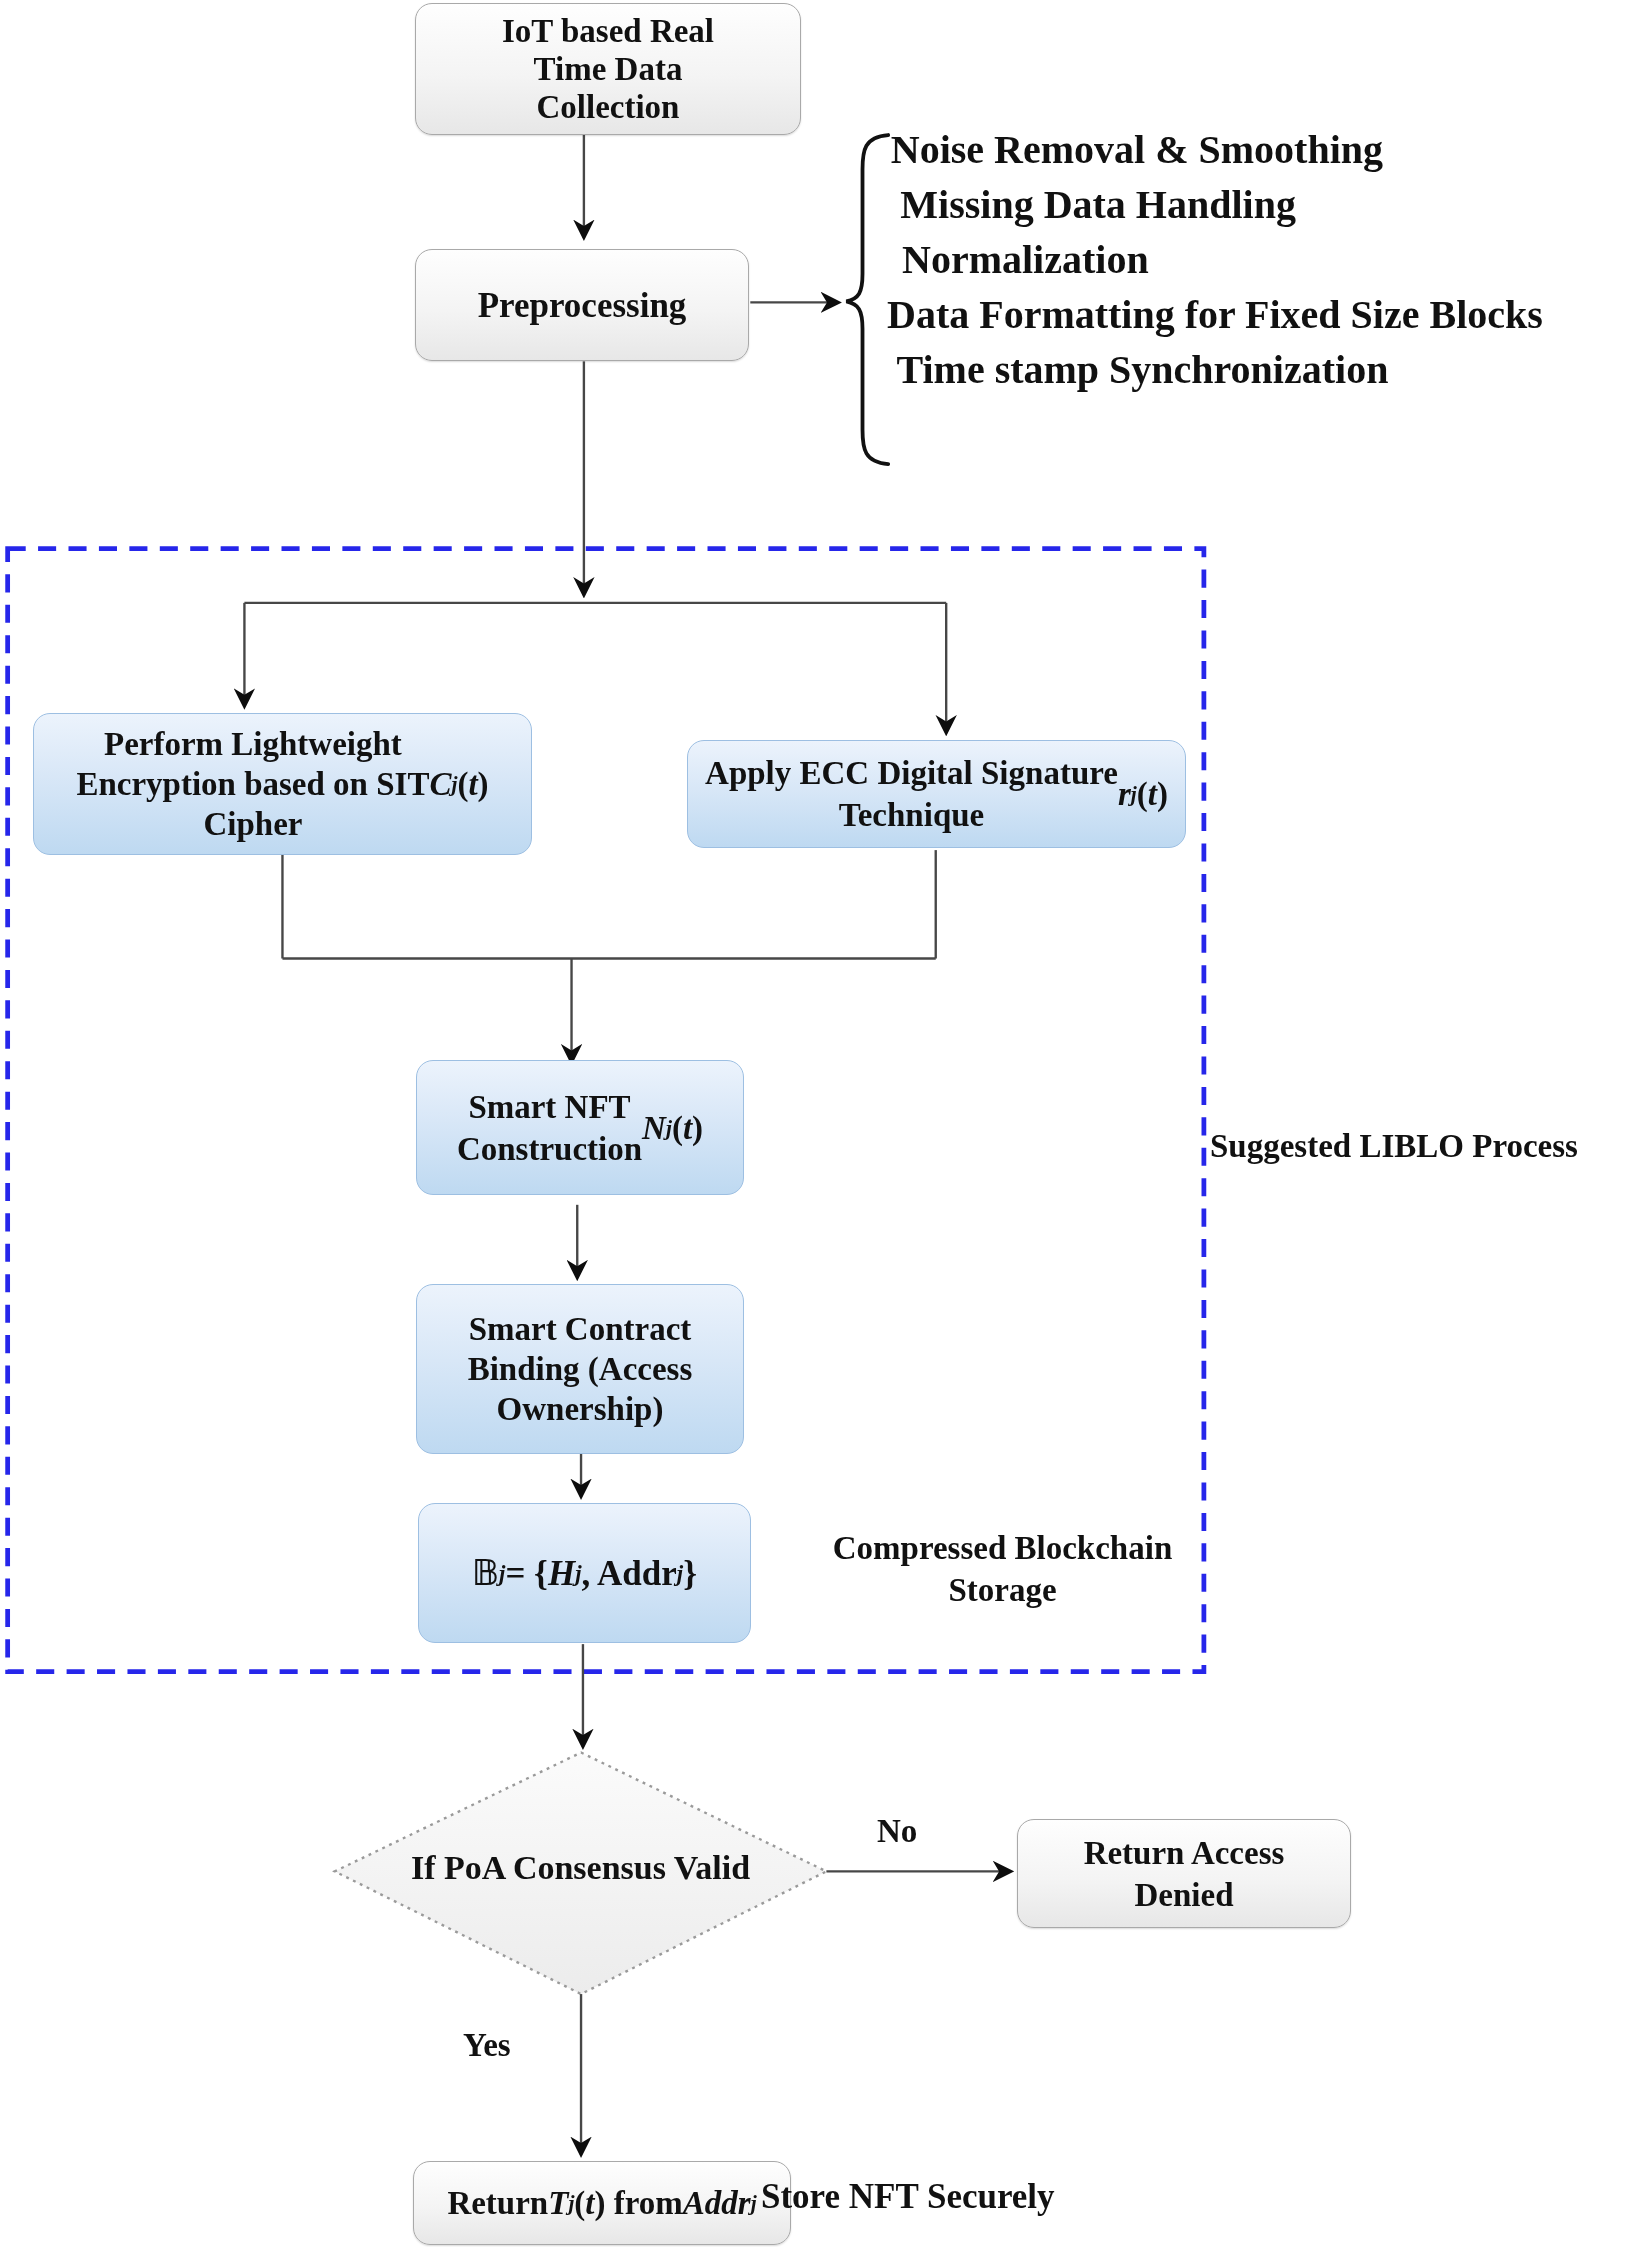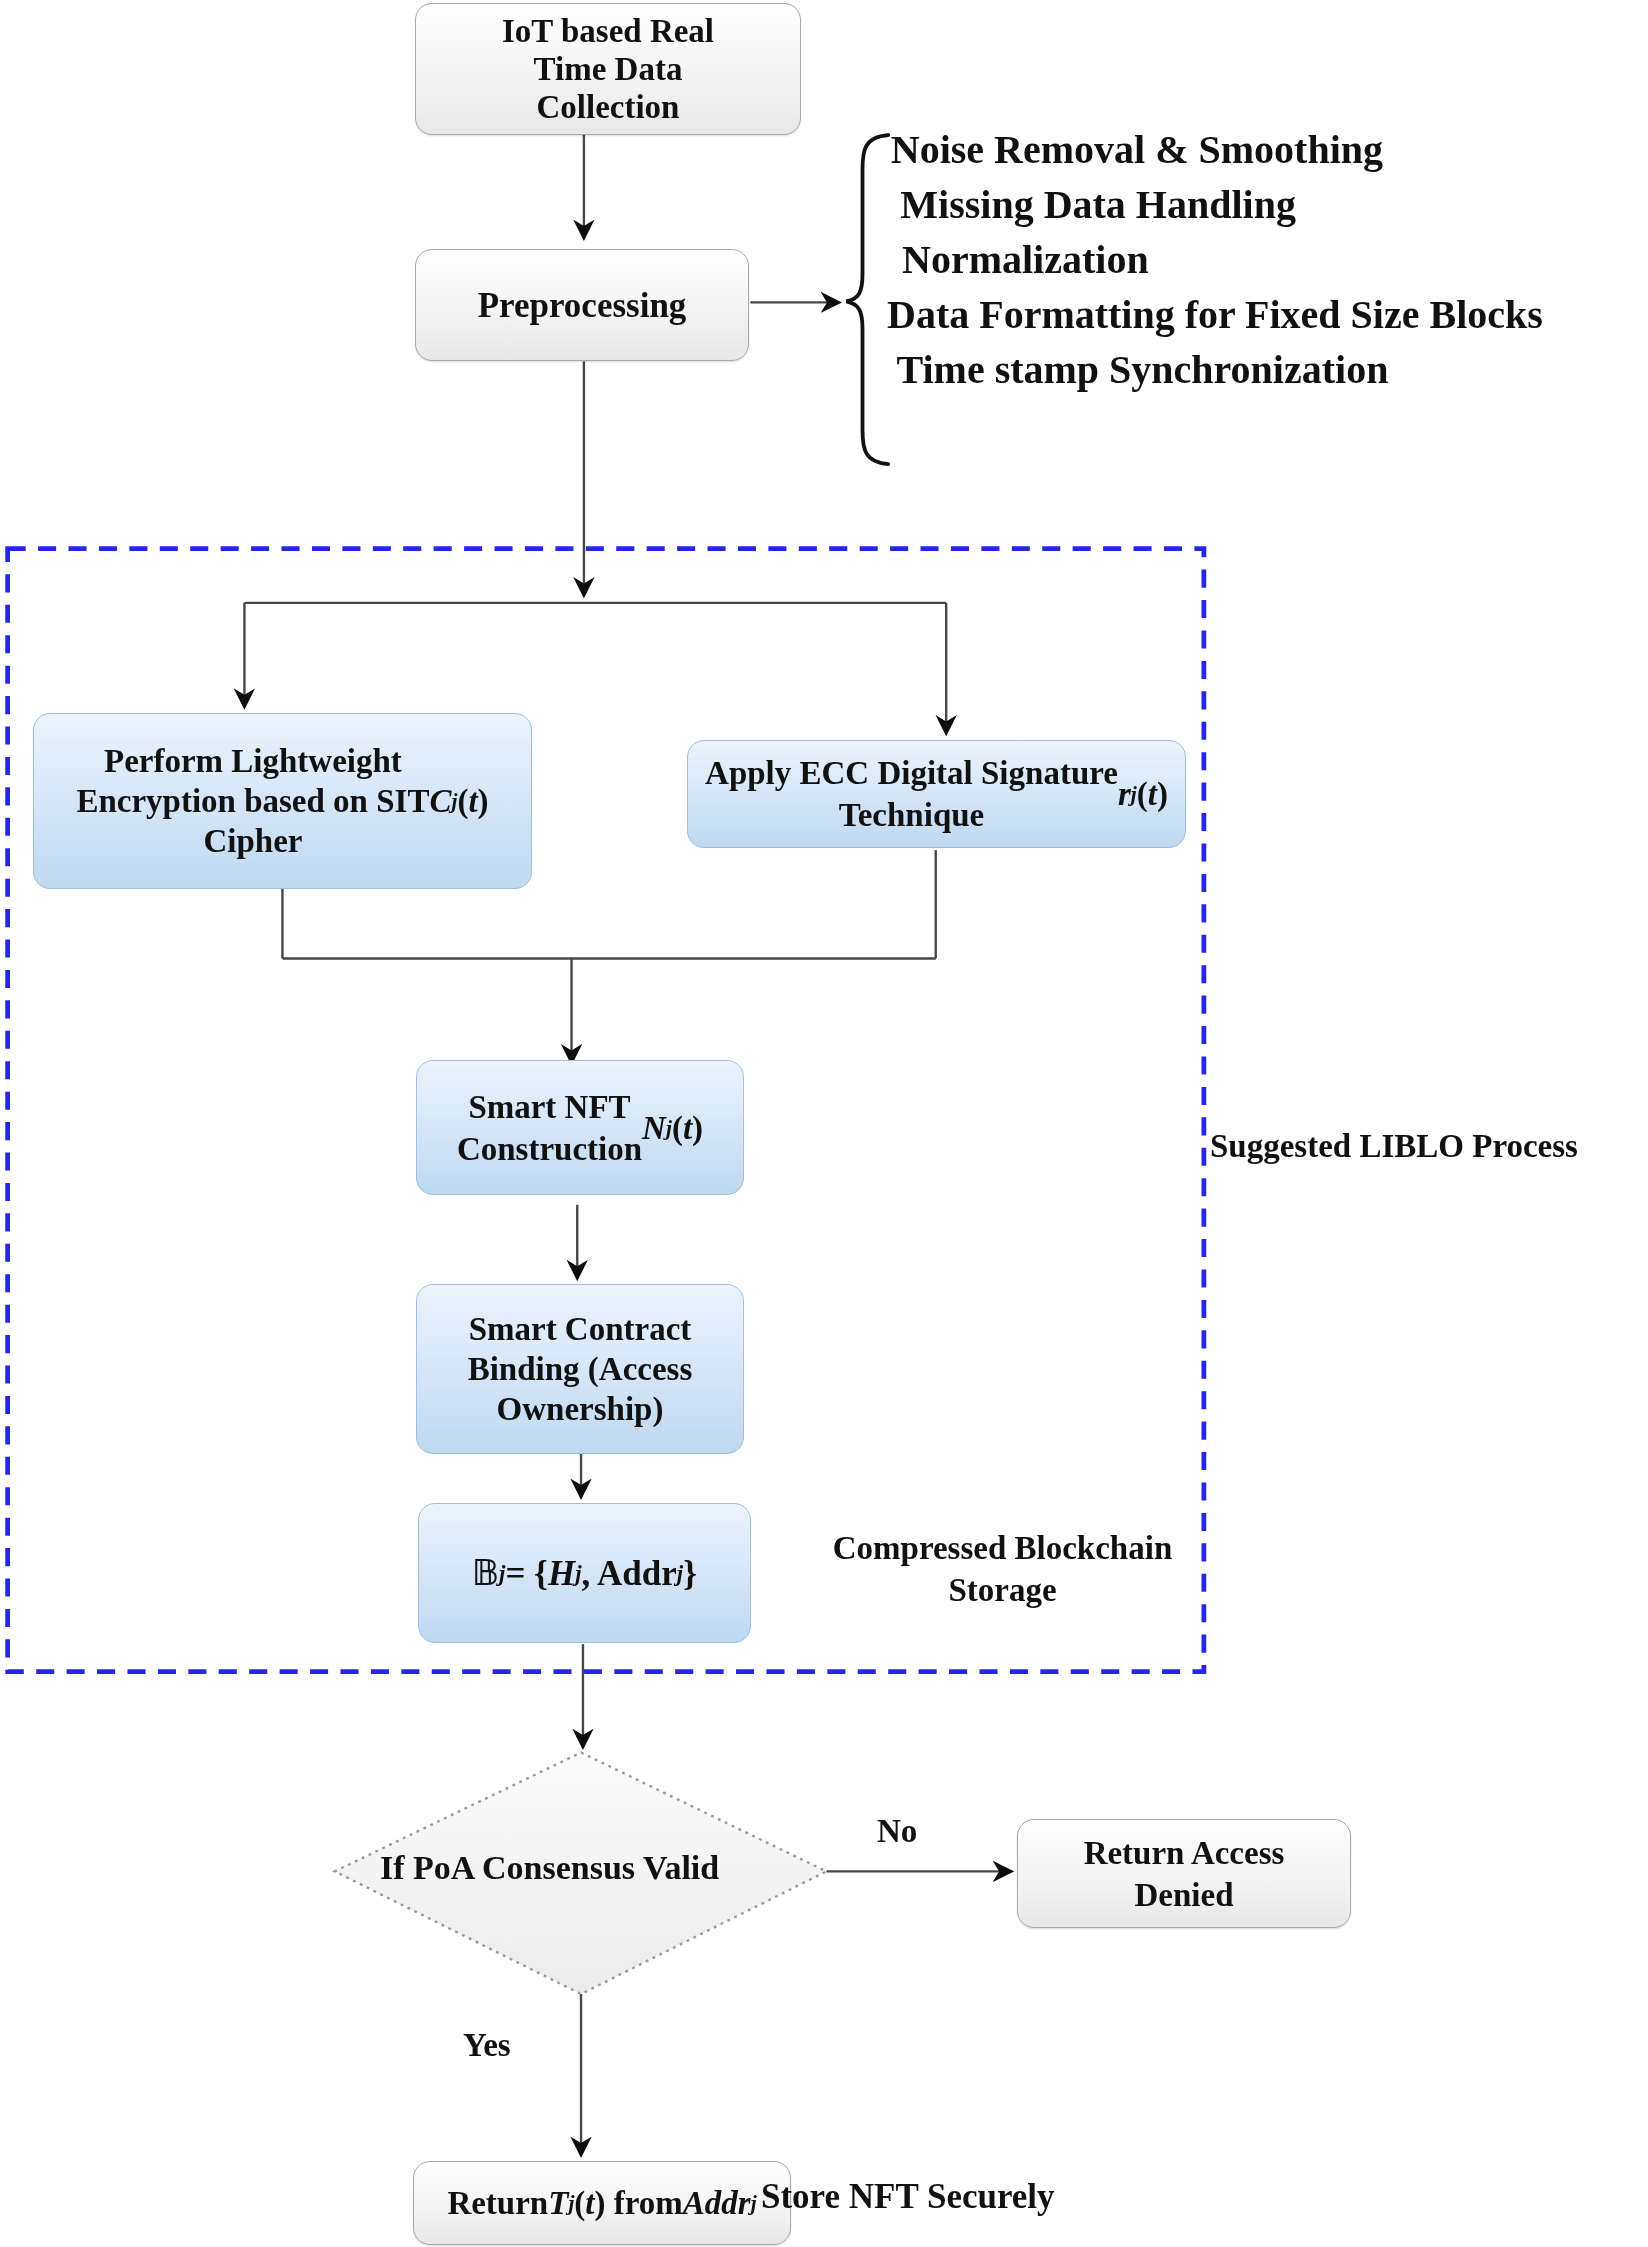--- a/index.html
+++ b/index.html
@@ -45,21 +45,21 @@
   .steps .step:nth-child(1){padding-left:3.8px;}
   .steps .step:nth-child(2){padding-left:13.3px;}
   .steps .step:nth-child(3){padding-left:15px;}
   .steps .step:nth-child(4){padding-left:0;}
   .steps .step:nth-child(5){padding-left:9.5px;}
   .steps .step:nth-child(6){padding-left:15px;}
   .bb{font-family:"DejaVu Sans","DejaVu Serif",serif;}
   sub{font-size:0.65em;}
   #diamond-label{
     position:absolute;left:380px;top:1847px;width:401px;
-    font-weight:bold;font-size:34px;line-height:42px;font-family:Liberation Serif, serif;
+    text-align:center;font-weight:bold;font-size:34px;line-height:42px;font-family:Liberation Serif, serif;
   }
 </style>
 </head>
 <body>
 
 <div id="canvas">
 
   <svg id="wires" viewBox="0 0 1733 2363">
     <defs>
       <marker id="arrow" viewBox="0 0 10 10" refX="8.5" refY="5" markerWidth="9" markerHeight="9" orient="auto-start-reverse">
@@ -101,21 +101,21 @@
   <div class="node gray" style="left:415px;top:249px;width:334px;height:112px;font-size:35px;">Preprocessing</div>
 
   <div class="steps">
     <div class="step">Noise Removal &amp; Smoothing</div>
     <div class="step">Missing Data Handling</div>
     <div class="step">Normalization</div>
     <div class="step">Data Formatting for Fixed Size Blocks</div>
     <div class="step">Time stamp Synchronization</div>
   </div>
 
-  <div class="node blue" style="left:33px;top:713px;width:499px;height:176px;line-height:40px;">Perform Lightweight<br>Encryption based on SIT<br>Cipher <i>C</i><sub><i>j</i></sub>(<i>t</i>)</div>
+  <div class="node blue" style="left:33px;top:713px;width:499px;height:142px;line-height:40px;">Perform Lightweight<br>Encryption based on SIT<br>Cipher <i>C</i><sub><i>j</i></sub>(<i>t</i>)</div>
 
   <div class="node blue" style="left:687px;top:740px;width:499px;height:108px;line-height:42px;align-items:center;">Apply ECC Digital Signature<br>Technique <i>r</i><sub><i>j</i></sub>(<i>t</i>)</div>
 
   <div class="node blue" style="left:416px;top:1060px;width:328px;height:135px;line-height:42px;">Smart NFT<br>Construction <i>N</i><sub><i>j</i></sub>(<i>t</i>)</div>
 
   <div class="node blue" style="left:416px;top:1284px;width:328px;height:170px;line-height:40px;">Smart Contract<br>Binding (Access<br>Ownership)</div>
 
   <div class="node blue" style="left:418px;top:1503px;width:333px;height:140px;font-size:35px;"><span class="bb">𝔹</span><sub><i>j</i></sub> = {<i>H</i><sub><i>j</i></sub>, Addr<sub><i>j</i></sub>}</div>
 
   <div id="diamond-label">If PoA Consensus Valid</div>

